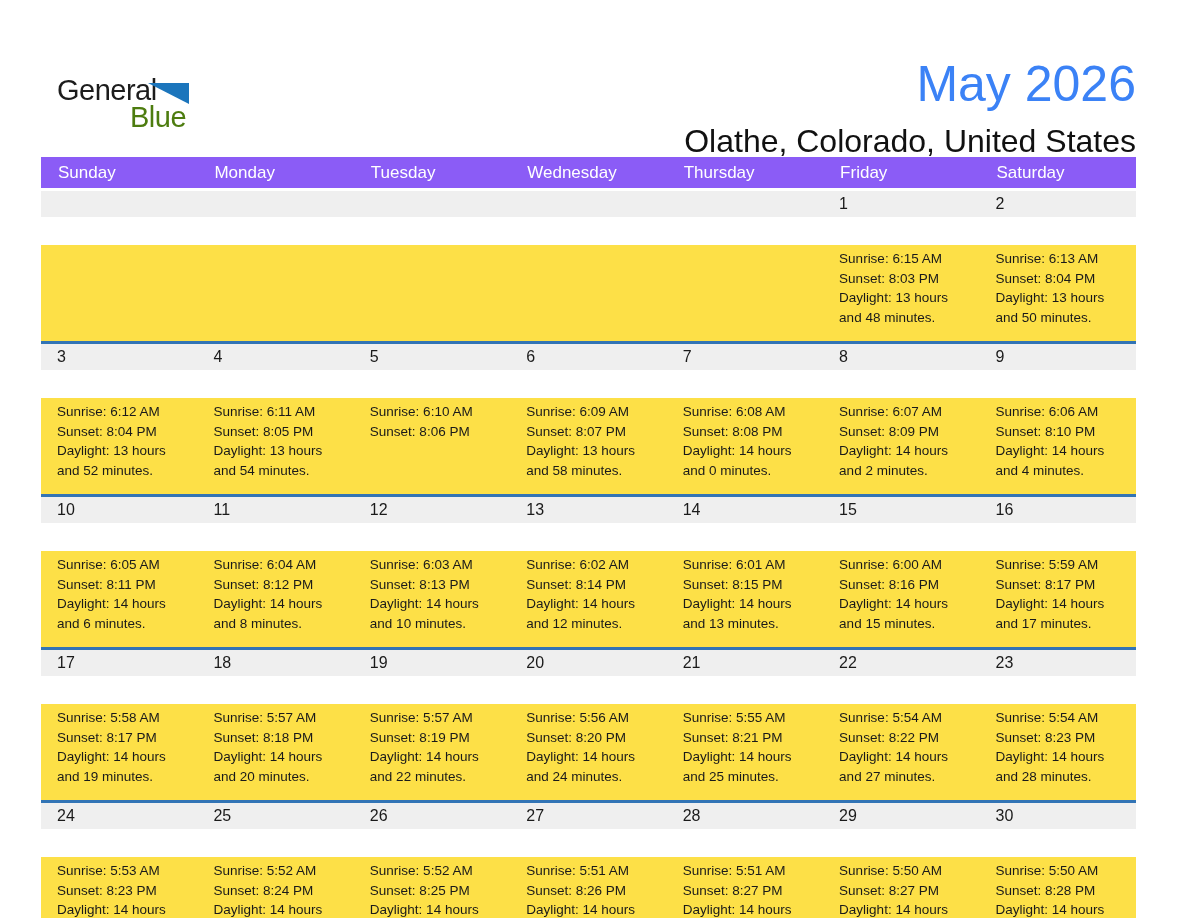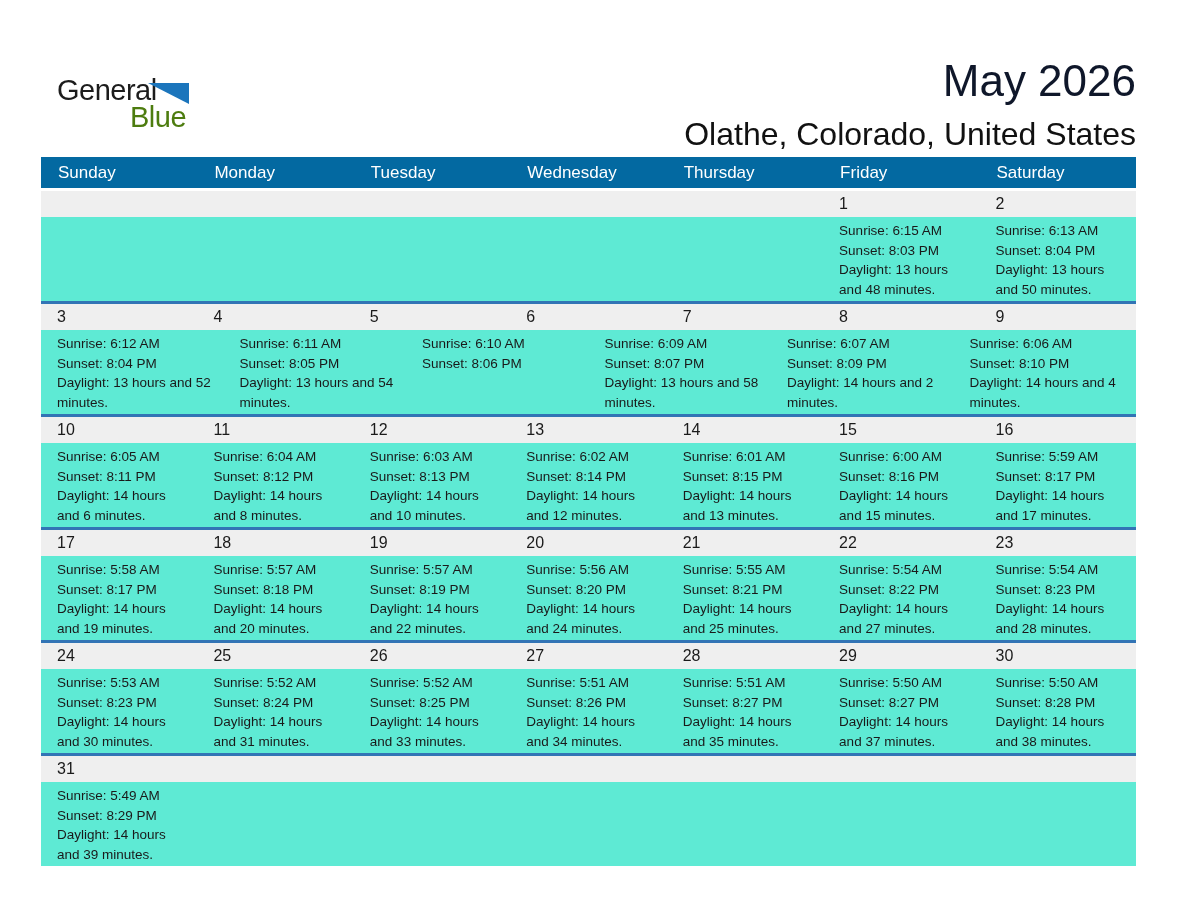--- a/index.html
+++ b/index.html
@@ -9,35 +9,35 @@
   
   .logo{position:absolute;left:57px;top:76px;width:150px;height:56px;}
   .logo-general{position:absolute;left:0;top:0;font-size:29px;font-weight:500;
                 color:#1c1c1c;letter-spacing:-0.5px;line-height:1;}
   .logo-triangle{position:absolute;left:91px;top:7px;width:41px;height:21px;
                  background:#1B75BC;clip-path:polygon(0 0,100% 0,100% 100%);}
   .logo-blue{position:absolute;left:73px;top:27px;font-size:29px;font-weight:500;
              color:#4d7c0f;letter-spacing:-0.5px;line-height:1;}
 
   .titles{position:absolute;right:52px;top:57px;text-align:right;}
-  .title{font-size:44px;font-weight:400;color:#0f172a;line-height:1.1;}
+  .title{font-size:50px;font-weight:400;color:#3b82f6;line-height:1.1;}
   .subtitle{font-size:32px;font-weight:400;color:#111111;margin-top:12px;line-height:1.1;}
 
   
   .calendar{position:absolute;left:41px;top:157px;width:1095px;}
-  .weekday-row{display:flex;background:#0369a1;height:31px;align-items:center;}
+  .weekday-row{display:flex;background:#8b5cf6;height:31px;align-items:center;}
   .wd{flex:1 1 0;color:#ffffff;font-size:17px;padding-left:17px;box-sizing:border-box;
       white-space:nowrap;overflow:hidden;}
 
   #weeks{margin-top:3px;}
   .week-row{border-bottom:3px solid #3274B5;}
   .week-row:last-child{border-bottom:none;}
   .num-row{display:flex;background:#EFEFEF;height:26px;}
   .num-cell{flex:1 1 0;font-size:16px;color:#1a1a1a;padding:4px 0 0 16px;box-sizing:border-box;}
-  .content-row{display:flex;min-height:78px;background:#5eead4;padding-bottom:2px;}
+  .content-row{display:flex;min-height:78px;background:#fde047;padding-bottom:14px;margin-top:28px;}
   .day-cell{flex:1 1 0;padding:4px 10px 0 16px;box-sizing:border-box;
             font-size:13.5px;line-height:19.5px;color:#1a1a1a;}
 </style>
 </head>
 <body>
 
 <div class="page">
 
   <div class="logo">
     <span class="logo-general">General</span>
@@ -113,20 +113,25 @@
             <div class="day-cell">
               <div class="cell-line">Sunrise: 6:10 AM</div>
               <div class="cell-line">Sunset: 8:06 PM</div>
             </div>
             <div class="day-cell">
               <div class="cell-line">Sunrise: 6:09 AM</div>
               <div class="cell-line">Sunset: 8:07 PM</div>
               <div class="cell-line">Daylight: 13 hours and 58 minutes.</div>
             </div>
             <div class="day-cell">
+              <div class="cell-line">Sunrise: 6:08 AM</div>
+              <div class="cell-line">Sunset: 8:08 PM</div>
+              <div class="cell-line">Daylight: 14 hours and 0 minutes.</div>
+            </div>
+            <div class="day-cell">
               <div class="cell-line">Sunrise: 6:07 AM</div>
               <div class="cell-line">Sunset: 8:09 PM</div>
               <div class="cell-line">Daylight: 14 hours and 2 minutes.</div>
             </div>
             <div class="day-cell">
               <div class="cell-line">Sunrise: 6:06 AM</div>
               <div class="cell-line">Sunset: 8:10 PM</div>
               <div class="cell-line">Daylight: 14 hours and 4 minutes.</div>
             </div>
           </div>

